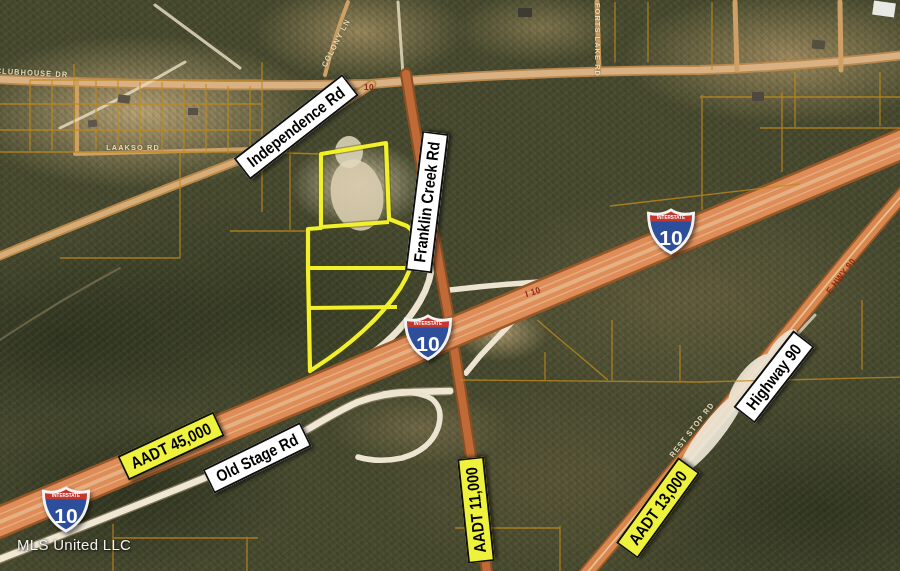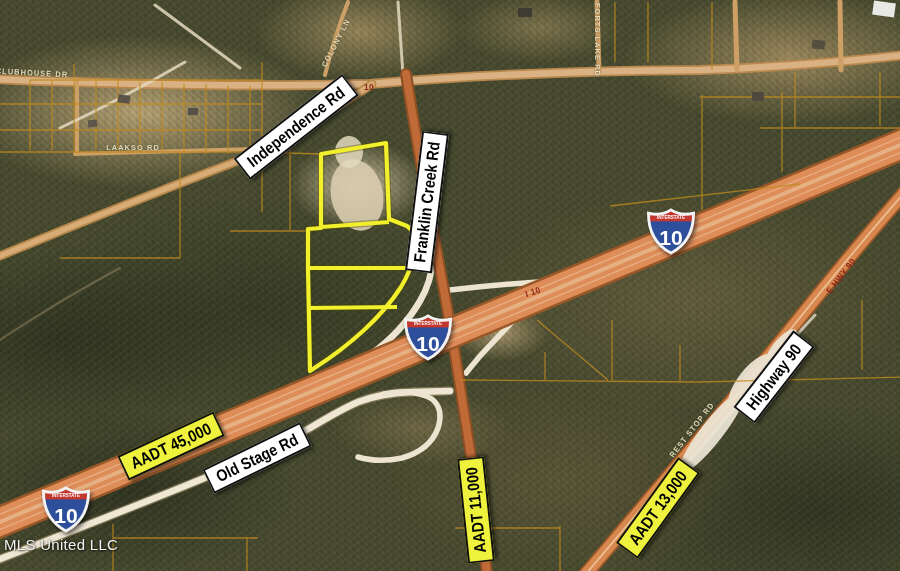--- a/index.html
+++ b/index.html
@@ -31,21 +31,21 @@
   .banner{position:absolute;white-space:nowrap;color:#000;font-weight:bold;
     font-size:16.5px;line-height:1.15;padding:2px 9px;border:2.2px solid #101010;
     background:#fff;box-shadow:2px 3px 4px rgba(0,0,0,.5);
     transform:translate(-50%,-50%) rotate(var(--r,0deg)) scaleX(.86);}
   .banner.yellow{background:var(--banner-yellow,#eef23d);}
   .maplabel{position:absolute;white-space:nowrap;font-weight:bold;font-size:8px;
     letter-spacing:1.2px;color:#e8e2c4;text-shadow:0 0 2px rgba(60,50,20,.8);
     transform:translate(-50%,-50%) rotate(var(--r,0deg)) scaleX(.92);opacity:.92;}
   .maplabel.dark-red{color:#8a2315;text-shadow:none;font-size:9px;letter-spacing:.5px;opacity:.95;}
   svg.shield{position:absolute;overflow:visible;filter:drop-shadow(2px 3px 2px rgba(0,0,0,.55));}
-  .watermark{position:absolute;left:4px;top:536px;font-size:15px;color:#f3f3f1;
+  .watermark{position:absolute;left:17px;top:536px;font-size:15px;color:#f3f3f1;
     letter-spacing:.3px;text-shadow:0 0 3px rgba(0,0,0,.75),1px 1px 2px rgba(0,0,0,.6);}
 </style>
 </head>
 <body>
 
 <div id="stage">
   <div class="terrain"></div>
   <div class="texture"></div>
 
   <svg class="overlay" width="900" height="571" viewBox="0 0 900 571">

